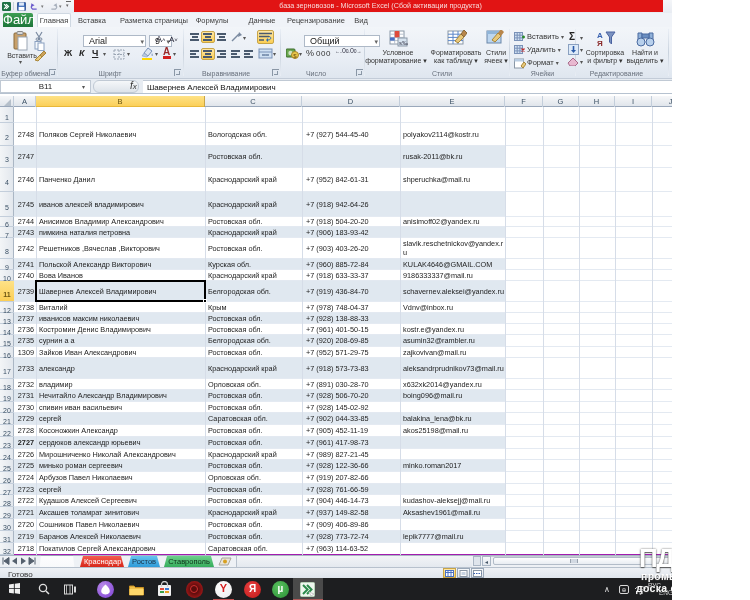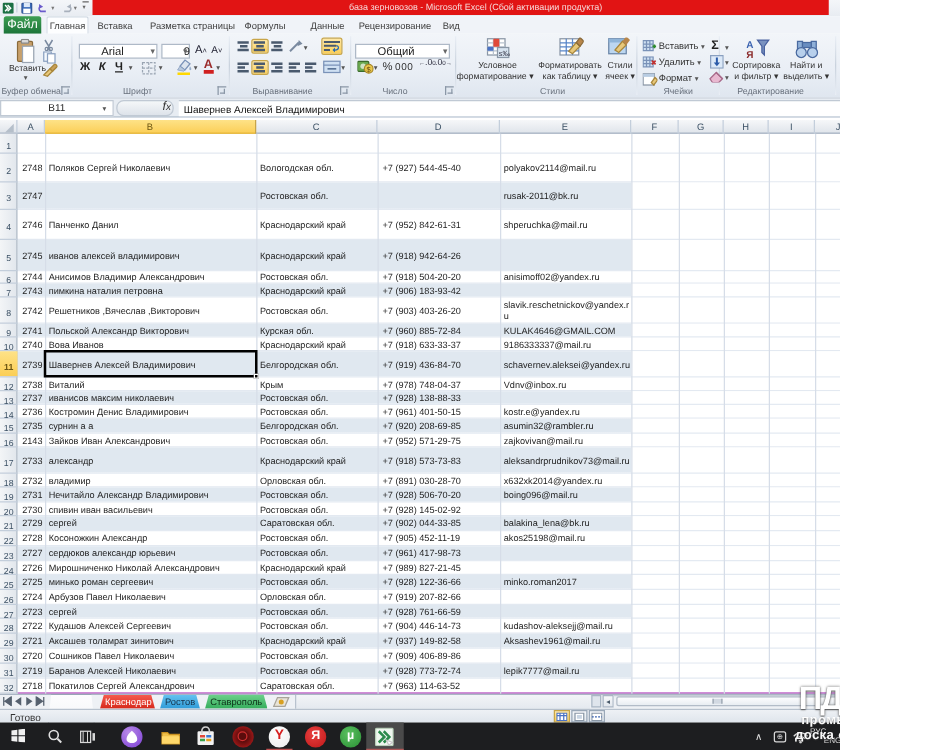--- a/index.html
+++ b/index.html
@@ -5,30 +5,30 @@
 html,body{width:750px;height:600px;overflow:hidden;}
 body{font-family:"Liberation Sans",sans-serif;position:relative;background:#fff;}
 #scr{position:absolute;left:0;top:0;width:672px;height:600px;overflow:hidden;}
 .ab{position:absolute;}
 
 #qat{left:0;top:0;width:750px;height:13px;background:linear-gradient(#f4f6f9,#e8ecf2);border-bottom:0;}
 #redbar{left:74px;top:0;width:589px;height:12px;background:#e11414;}
 #title{left:74px;top:0;width:613px;height:12px;color:#f6d9d9;font-size:7.2px;line-height:12px;text-align:center;}
 
 #tabrow{left:0;top:13px;width:750px;height:14px;background:#f0f3f8;}
-#filetab{left:3px;top:13px;width:30px;height:14px;background:linear-gradient(#3e9e53,#1d753a);color:#fff;font-size:10px;text-align:center;line-height:14px;border-radius:2px 2px 0 0;}
+#filetab{left:3px;top:13px;width:30px;height:14px;background:linear-gradient(#3e9e53,#1d753a);color:#fff;font-size:13px;text-align:center;line-height:14px;border-radius:2px 2px 0 0;}
 .rtab{top:13px;height:14px;font-size:7.5px;color:#3e3e3e;line-height:15px;text-align:center;}
 #seltab{left:37px;top:13px;width:34px;height:14px;background:#fdfeff;border:1px solid #cfd8e2;border-bottom:0;border-radius:2px 2px 0 0;}
 
 #ribbon{left:0;top:27px;width:750px;height:52px;background:linear-gradient(#f2f5f9 0%,#e9eef5 60%,#dfe6ef 100%);border-bottom:1px solid #c3ccd8;}
 .gsep{position:absolute;top:2px;width:1px;height:47px;background:linear-gradient(#e9eef5,#c9d2dd,#e9eef5);}
 .glabel{position:absolute;bottom:1px;width:100%;text-align:center;font-size:7px;color:#68707c;white-space:nowrap;}
 .launch{position:absolute;bottom:2px;width:7px;height:7px;border-left:1px solid #8a97a6;border-top:1px solid #8a97a6;}
 .launch:after{content:"";position:absolute;left:1px;top:1px;width:3px;height:3px;border-right:1px solid #8a97a6;border-bottom:1px solid #8a97a6;}
-.combo{position:absolute;background:#fff;border:1px solid #aeb9c7;font-size:9px;color:#222;line-height:11px;padding-left:17px;}
+.combo{position:absolute;background:#fff;border:1px solid #aeb9c7;font-size:9px;color:#222;line-height:11px;padding-left:5px;margin-left:20px;}
 .combo:after{content:"▾";position:absolute;right:1px;top:0;font-size:7px;color:#666;}
 
 #fbar{left:0;top:79px;width:750px;height:15px;background:#e7ecf2;border-bottom:1px solid #b6c2d0;}
 #namebox{left:0;top:80px;width:91px;height:13px;background:#fff;border:1px solid #c0c9d4;font-size:8px;text-align:center;line-height:12px;color:#222;}
 #fxpill{left:93px;top:80px;width:46px;height:13px;background:linear-gradient(#f5f7f9,#dde3ea);border:1px solid #c0c9d4;border-radius:6px;}
 #ftext{left:143px;top:80px;width:607px;height:13px;background:#fff;border-top:1px solid #c0c9d4;font-size:8px;line-height:13px;padding-left:4px;color:#111;}
 
 #grid{left:0;top:96px;width:750px;height:459px;background:#fff;}
 #colhdr{position:absolute;left:0;top:0;width:736px;height:11px;background:linear-gradient(#f6f7f9,#e0e5eb);border-bottom:1px solid #9aa8bb;}
 .ch{position:absolute;top:0;height:11px;font-size:7.5px;color:#3b5064;text-align:center;line-height:11px;border-right:1px solid #c3cedb;}
@@ -321,21 +321,21 @@
 <div class="ch" style="left:690px;width:38px;">K</div>
 <div class="ch" style="left:736px;width:0px;"></div>
 </div>
 <div class="row" style="top:11px;height:16px;border-bottom:1px solid #e3e9f1;">
 </div>
 <div class="row" style="top:27px;height:23px;border-bottom:1px solid #e3e9f1;">
 <div class="cell" style="left:0px;width:20px;justify-content:flex-end;text-align:right;">2748</div>
 <div class="cell" style="left:194px;width:94px;">Вологодская обл.</div>
 <div class="cell" style="left:25px;width:166px;">Поляков Сергей Николаевич</div>
 <div class="cell" style="left:292px;width:96px;">+7 (927) 544-45-40</div>
-<div class="cell" style="left:389px;width:103px;">polyakov2114@mail.ru</div>
+<div class="cell" style="left:389px;width:103px;">polyakov2114@kostr.ru</div>
 </div>
 <div class="row rowb" style="top:50px;height:22px;">
 <div class="cell" style="left:0px;width:20px;justify-content:flex-end;">2747</div>
 <div class="cell" style="left:194px;width:94px;">Ростовская обл.</div>
 <div class="cell" style="left:389px;width:103px;">rusak-2011@bk.ru</div>
 </div>
 <div class="row" style="top:72px;height:24px;border-bottom:1px solid #e3e9f1;">
 <div class="cell" style="left:0px;width:20px;justify-content:flex-end;">2746</div>
 <div class="cell" style="left:25px;width:166px;">Панченко Данил</div>
 <div class="cell" style="left:194px;width:94px;">Краснодарский край</div>
@@ -410,21 +410,21 @@
 <div class="cell" style="left:389px;width:103px;">kostr.e@yandex.ru</div>
 </div>
 <div class="row rowb" style="top:239px;height:12px;">
 <div class="cell" style="left:0px;width:20px;justify-content:flex-end;">2735</div>
 <div class="cell" style="left:25px;width:166px;">сурнин а а</div>
 <div class="cell" style="left:194px;width:94px;">Белгородская обл.</div>
 <div class="cell" style="left:292px;width:96px;">+7 (920) 208-69-85</div>
 <div class="cell" style="left:389px;width:103px;">asumin32@rambler.ru</div>
 </div>
 <div class="row" style="top:251px;height:11px;border-bottom:1px solid #e3e9f1;">
-<div class="cell" style="left:0px;width:20px;justify-content:flex-end;">2143</div>
+<div class="cell" style="left:0px;width:20px;justify-content:flex-end;">1309</div>
 <div class="cell" style="left:25px;width:166px;">Зайков Иван Александрович</div>
 <div class="cell" style="left:194px;width:94px;">Ростовская обл.</div>
 <div class="cell" style="left:292px;width:96px;">+7 (952) 571-29-75</div>
 <div class="cell" style="left:389px;width:103px;">zajkovivan@mail.ru</div>
 </div>
 <div class="row rowb" style="top:262px;height:21px;">
 <div class="cell" style="left:0px;width:20px;justify-content:flex-end;">2733</div>
 <div class="cell" style="left:25px;width:166px;">александр</div>
 <div class="cell" style="left:194px;width:94px;">Краснодарский край</div>
 <div class="cell" style="left:292px;width:96px;">+7 (918) 573-73-83</div>
@@ -458,21 +458,21 @@
 <div class="cell" style="left:389px;width:103px;">balakina_lena@bk.ru</div>
 </div>
 <div class="row" style="top:329px;height:12px;border-bottom:1px solid #e3e9f1;">
 <div class="cell" style="left:0px;width:20px;justify-content:flex-end;">2728</div>
 <div class="cell" style="left:25px;width:166px;">Косоножкин Александр</div>
 <div class="cell" style="left:194px;width:94px;">Ростовская обл.</div>
 <div class="cell" style="left:292px;width:96px;">+7 (905) 452-11-19</div>
 <div class="cell" style="left:389px;width:103px;">akos25198@mail.ru</div>
 </div>
 <div class="row rowb" style="top:341px;height:12px;">
-<div class="cell" style="left:0px;width:20px;justify-content:flex-end;">2727</div>
+<div class="cell" style="left:0px;width:20px;justify-content:flex-end;font-weight:bold;">2727</div>
 <div class="cell" style="left:25px;width:166px;">сердюков александр юрьевич</div>
 <div class="cell" style="left:194px;width:94px;">Ростовская обл.</div>
 <div class="cell" style="left:292px;width:96px;">+7 (961) 417-98-73</div>
 </div>
 <div class="row" style="top:353px;height:11px;border-bottom:1px solid #e3e9f1;">
 <div class="cell" style="left:0px;width:20px;justify-content:flex-end;">2726</div>
 <div class="cell" style="left:25px;width:166px;">Мирошниченко Николай Александрович</div>
 <div class="cell" style="left:194px;width:94px;">Краснодарский край</div>
 <div class="cell" style="left:292px;width:96px;">+7 (989) 827-21-45</div>
 </div>

